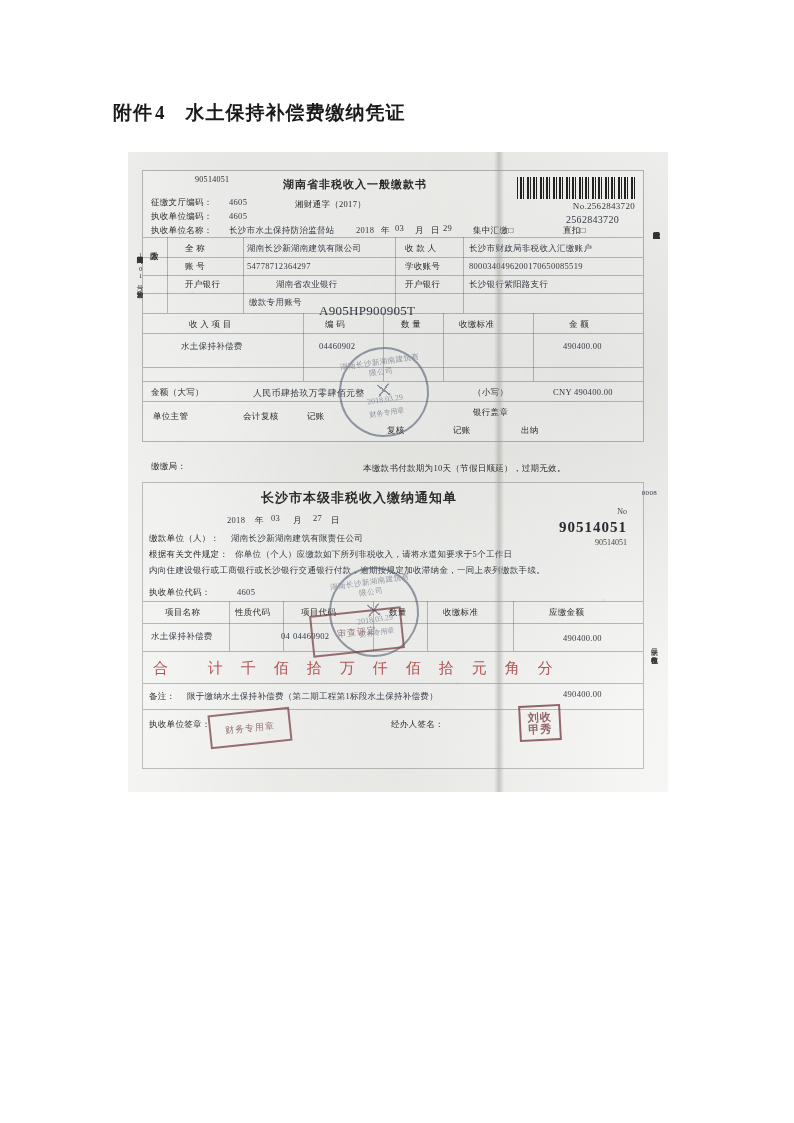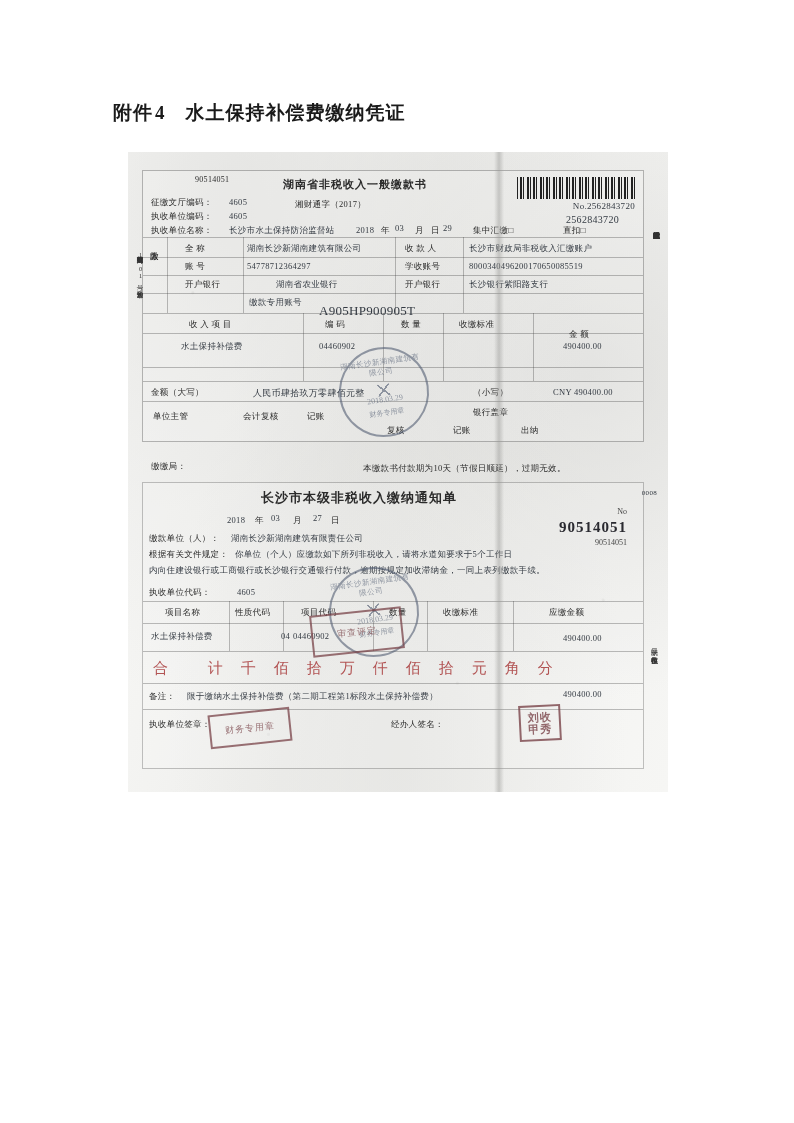--- a/index.html
+++ b/index.html
@@ -353,21 +353,21 @@
         <div class="vline h" style="left:0; top:210px; width:500px;"></div>
         <div class="vline w" style="left:160px; top:142px; height:68px;"></div>
         <div class="vline w" style="left:240px; top:142px; height:68px;"></div>
         <div class="vline w" style="left:300px; top:142px; height:68px;"></div>
         <div class="vline w" style="left:390px; top:142px; height:68px;"></div>
 
         <div class="lbl" style="left:46px; top:148px;">收  入  项  目</div>
         <div class="lbl" style="left:182px; top:148px;">编  码</div>
         <div class="lbl" style="left:258px; top:148px;">数  量</div>
         <div class="lbl" style="left:316px; top:148px;">收缴标准</div>
-        <div class="lbl" style="left:426px; top:148px;margin-top:10px;">金  额</div>
+        <div class="lbl" style="left:426px; top:148px;">金  额</div>
 
         <div class="val" style="left:38px; top:170px;">水土保持补偿费</div>
         <div class="val" style="left:176px; top:170px;">04460902</div>
         <div class="val" style="left:420px; top:170px;">490400.00</div>
 
         <div class="lbl" style="left:8px; top:216px;">金额（大写）</div>
         <div class="val" style="left:110px; top:216px; font-size:9px;">人民币肆拾玖万零肆佰元整</div>
         <div class="lbl" style="left:330px; top:216px;">（小写）</div>
         <div class="val" style="left:410px; top:216px;">CNY 490400.00</div>
 

